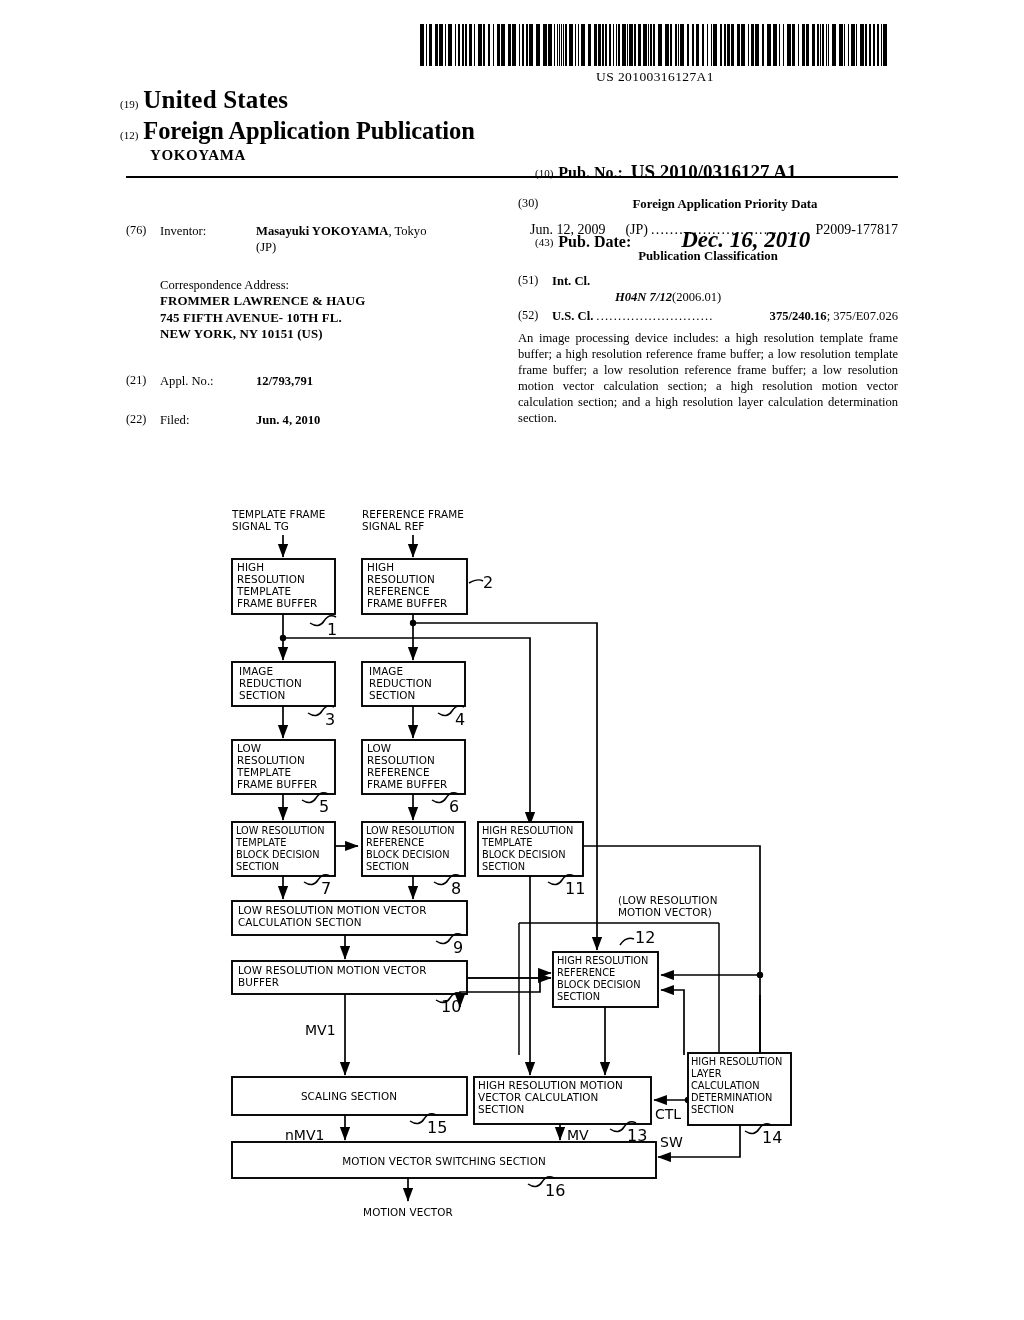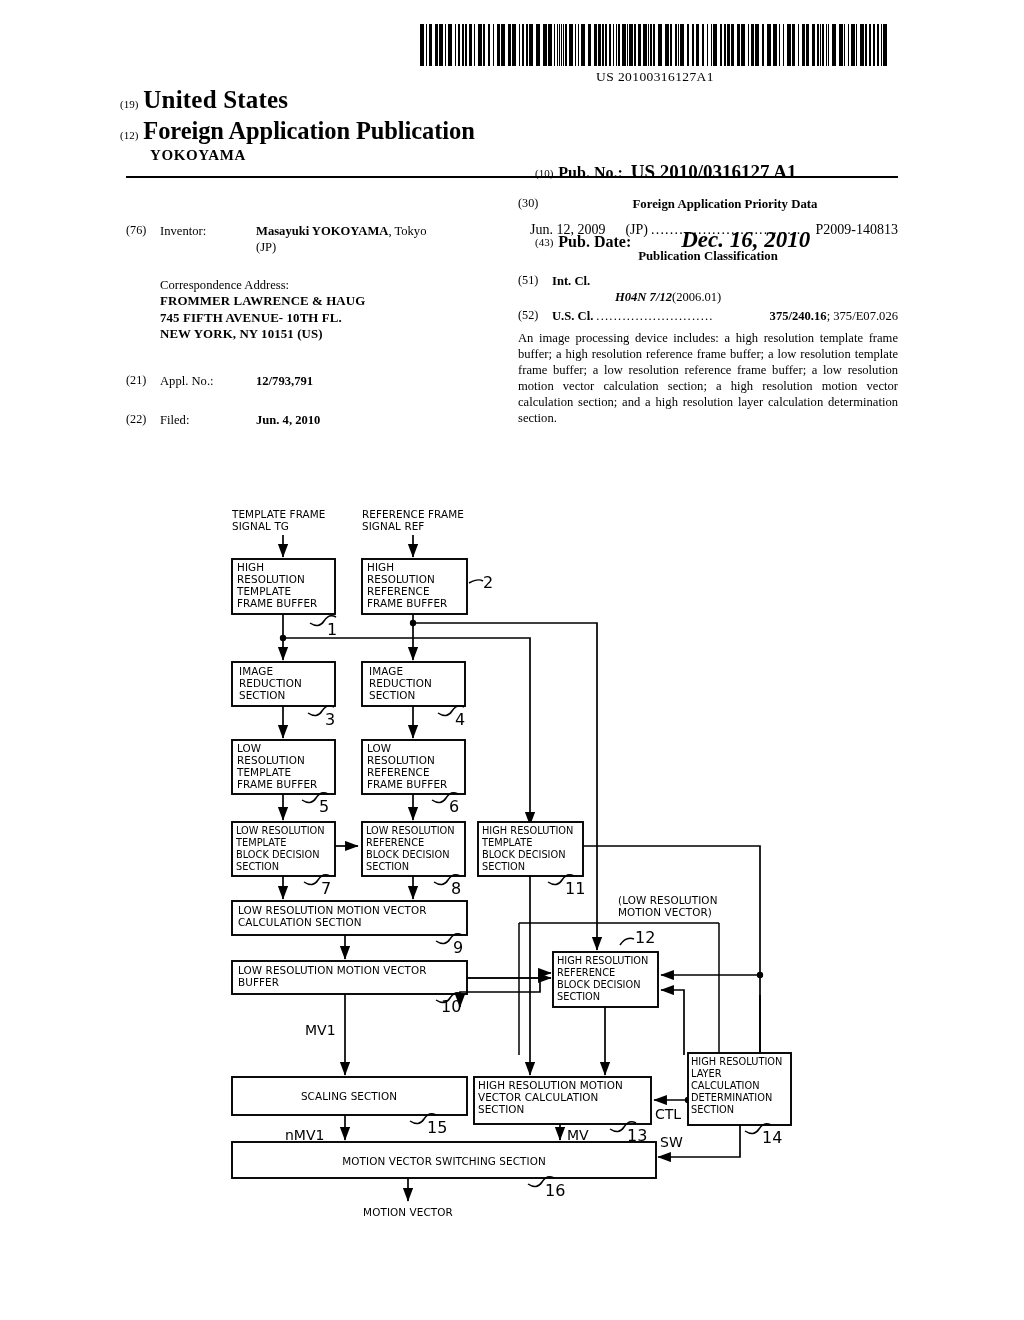--- a/index.html
+++ b/index.html
@@ -440,21 +440,21 @@
 
   <div class="field">
     <span class="code">(30)</span>
     <span class="body head-center">Foreign Application Priority Data</span>
   </div>
 
   <div class="pri-row">
     <span class="pri-date">Jun. 12, 2009</span>
     <span class="pri-cc">(JP)</span>
     <span class="dots">................................</span>
-    <span class="pri-num">P2009-140813</span>
+    <span class="pri-num">P2009-177817</span>
   </div>
 
   <div class="head-center" style="margin-top:9px;">Publication Classification</div>
 
   <div class="field" style="margin-top:8px;">
     <span class="code">(51)</span>
     <span class="body">
       <div class="b">Int. Cl.</div>
       <div class="ipc-row">
         <span class="ipc-code ipc-italic">H04N 7/12</span>

